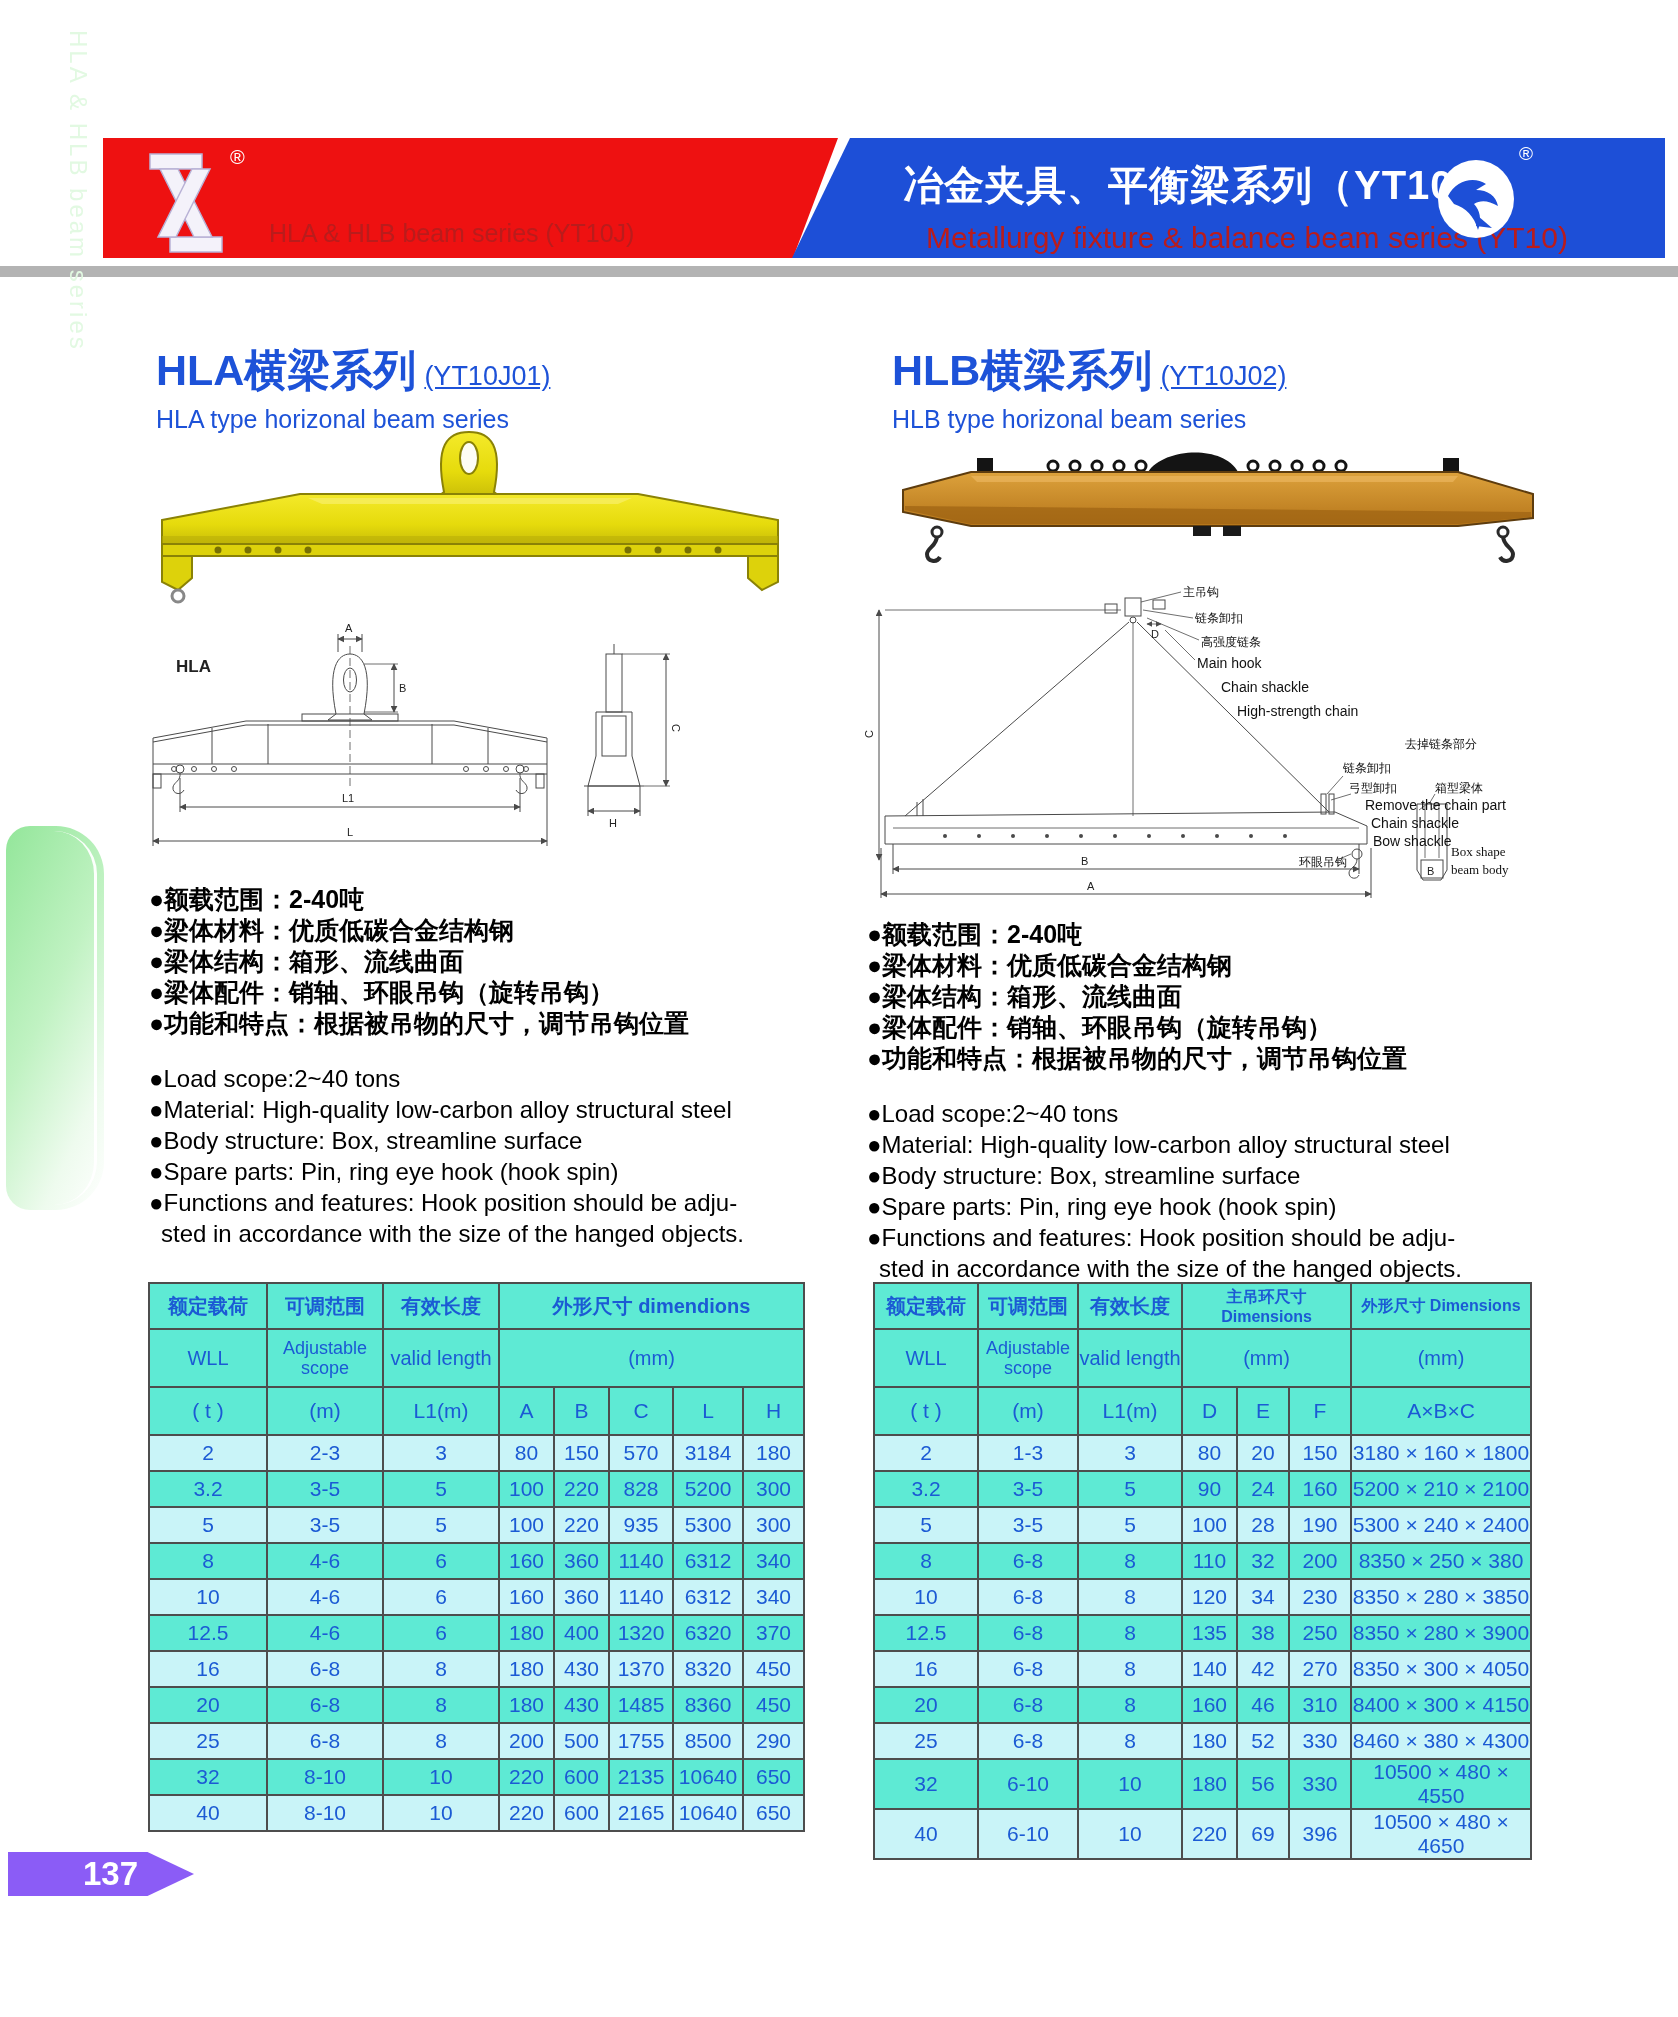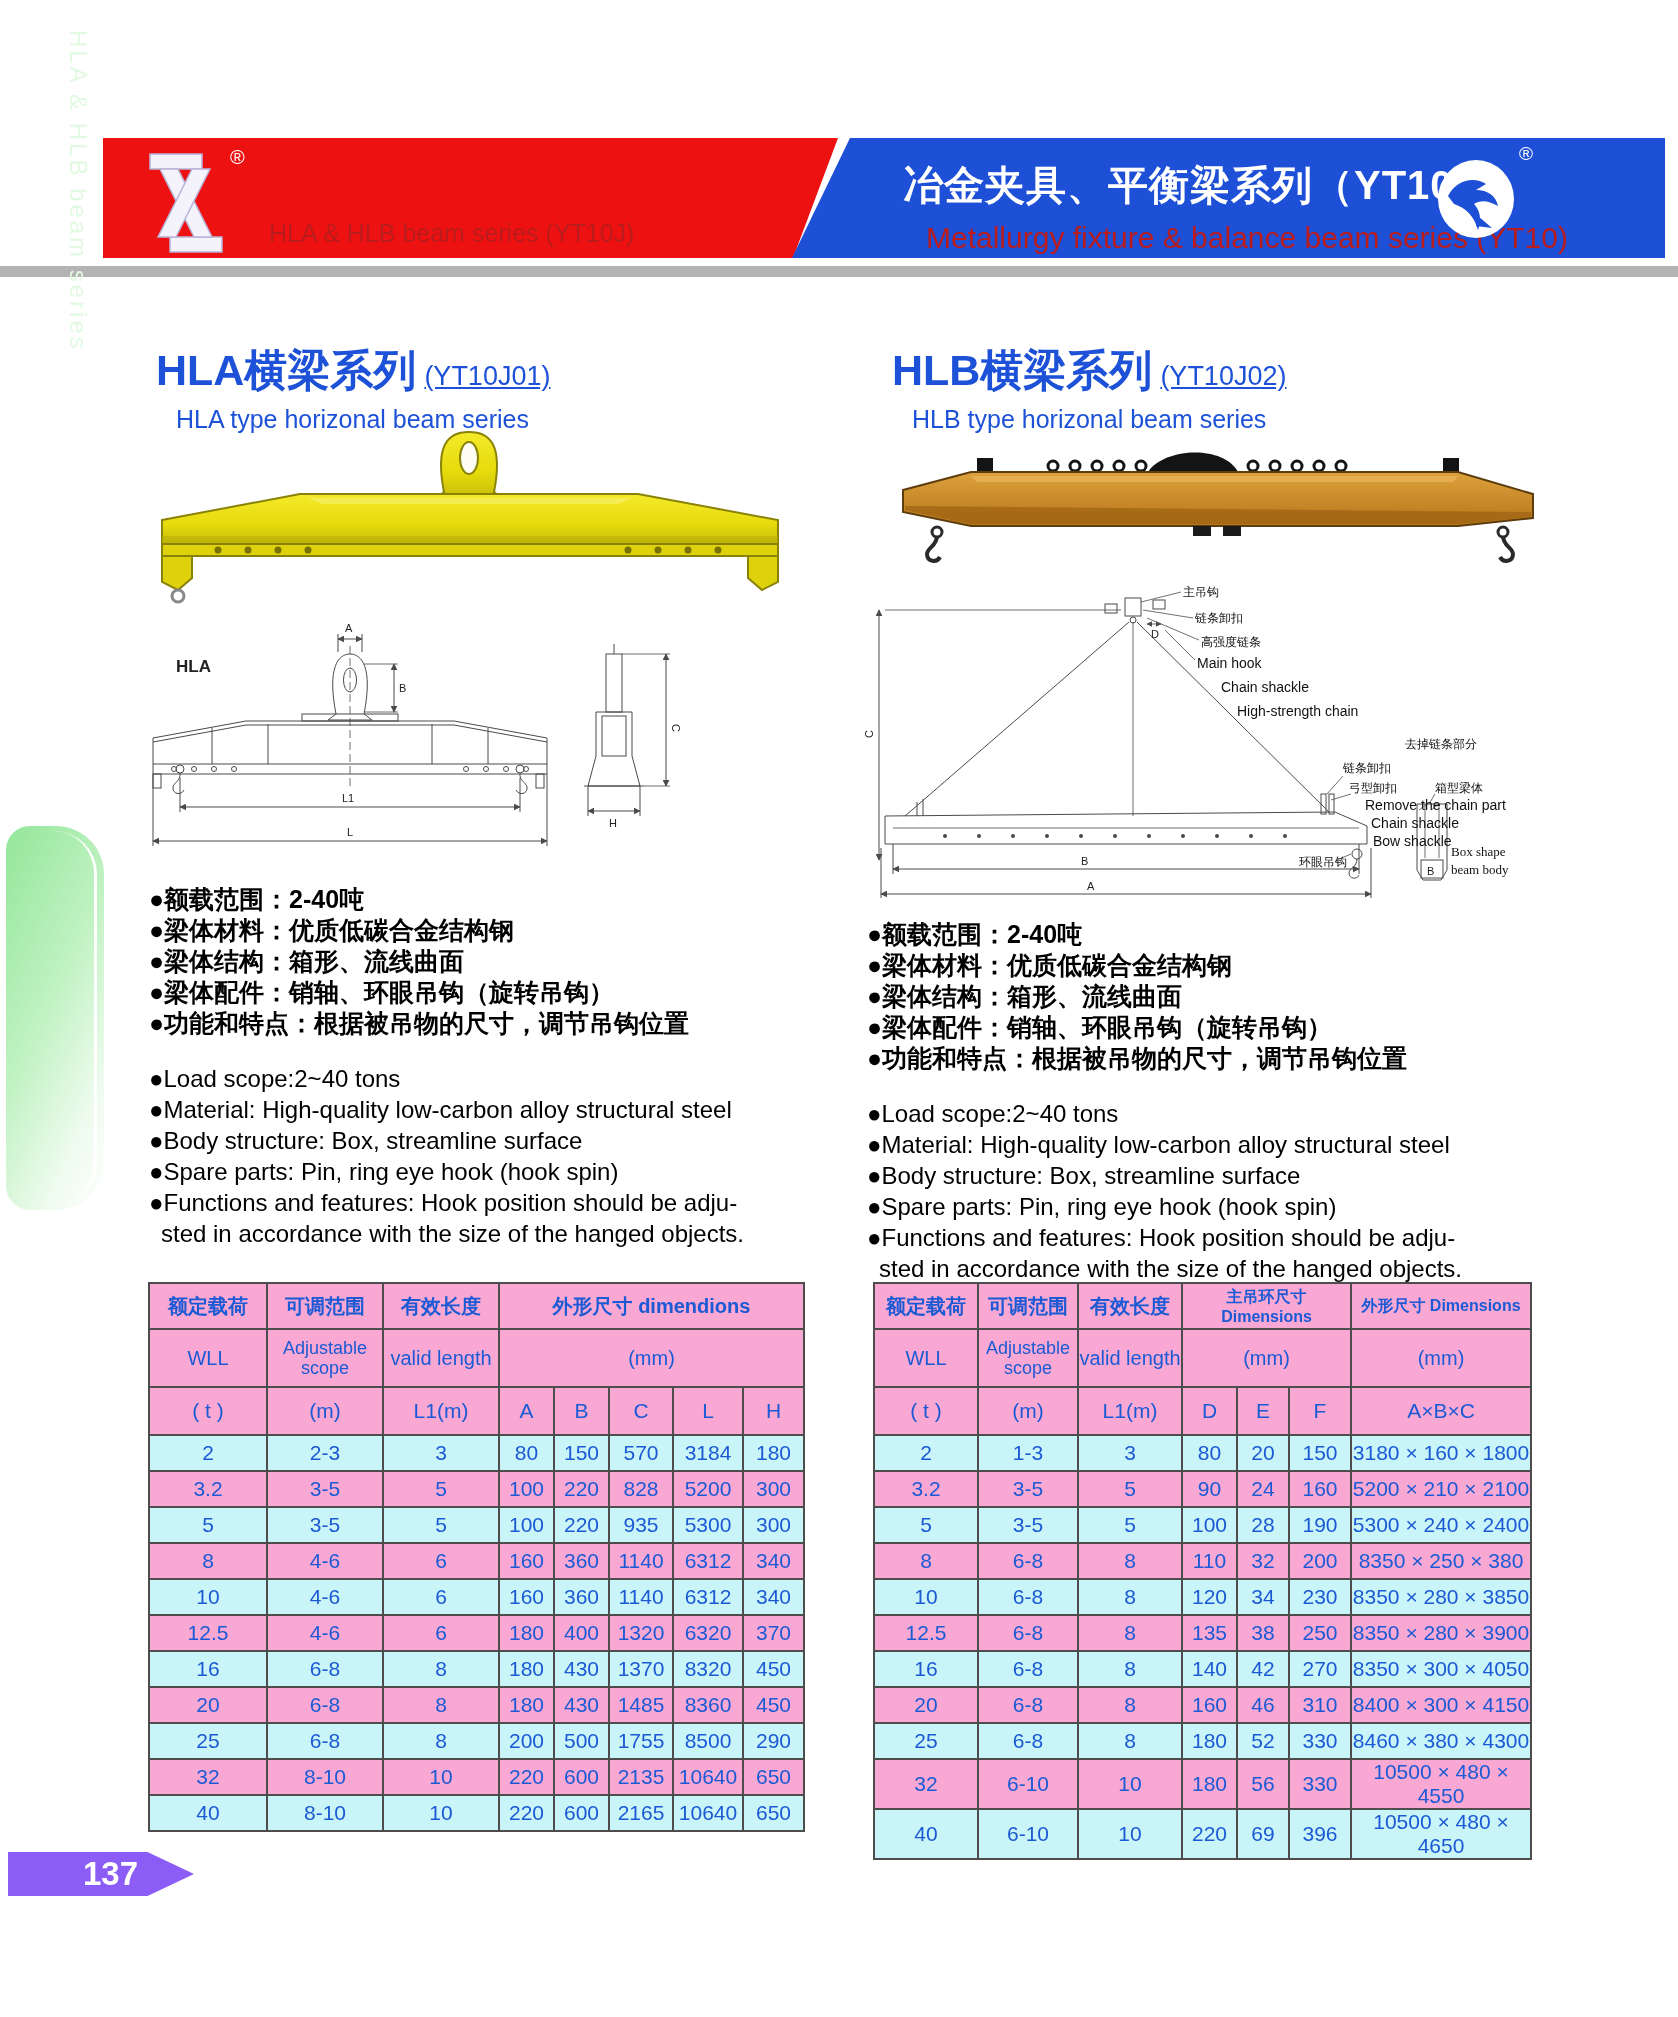--- a/index.html
+++ b/index.html
@@ -11,29 +11,29 @@
            clip-path:polygon(0 0,100% 0,calc(100% - 45px) 100%,0 100%);}
   .bar-blue{left:792px;top:138px;width:873px;height:120px;background:#1d4fd7;
             clip-path:polygon(58px 0,100% 0,100% 100%,0 100%);}
   .hdr-zh{color:#fff;font-weight:700;font-size:40px;white-space:nowrap;letter-spacing:1px;}
   .hdr-en{color:#b91c1c;font-size:25px;white-space:nowrap;}
   .reg{color:#fff;font-size:20px;}
   .gray-bar{left:0;top:266px;width:1678px;height:11px;background:#b3b3b3;}
   
   .sec-title .t-zh{font-size:43px;font-weight:700;color:#1d52d8;}
   .sec-title .t-code{font-size:27px;color:#1d52d8;margin-left:8px;text-decoration:underline;}
-  .sec-title .t-en{font-size:25px;color:#1d52d8;margin-top:5px;margin-left:20px;}
+  .sec-title .t-en{font-size:25px;color:#1d52d8;margin-top:5px;}
   
   .bullets{color:#000;}
   .bullets div{font-size:24px;line-height:31px;white-space:nowrap;}
   .bullets div:nth-child(-n+5){font-weight:700;font-size:25px;}
   .bullets div:nth-child(6){margin-top:24px;}
   .bullets div:nth-child(11){padding-left:12px;}
   
-  .spec{position:absolute;border-collapse:collapse;table-layout:fixed;background:#f9a8d4;color:#1b5ad4;}
+  .spec{position:absolute;border-collapse:collapse;table-layout:fixed;background:#5eead4;color:#1b5ad4;}
   .spec th,.spec td{border:2px solid #4d4d4d;text-align:center;padding:0;overflow:hidden;}
   .spec thead tr.hr1 th{height:44px;font-size:20px;font-weight:700;}
   .spec thead tr.hr2 th{height:56px;font-size:20px;font-weight:400;}
   .spec thead tr.hr2 th.wrap{font-size:18px;line-height:20px;}
   .spec thead tr.hr3 th{height:46px;font-size:21px;font-weight:400;}
   .spec tbody td{height:34px;font-size:21px;}
   .spec tbody tr:nth-child(odd) td{background:#c9f4f8;}
   .small-h{font-size:16px !important;}
   
   .side-tab{left:6px;top:826px;width:98px;height:384px;border-radius:24px 48px 48px 24px;

